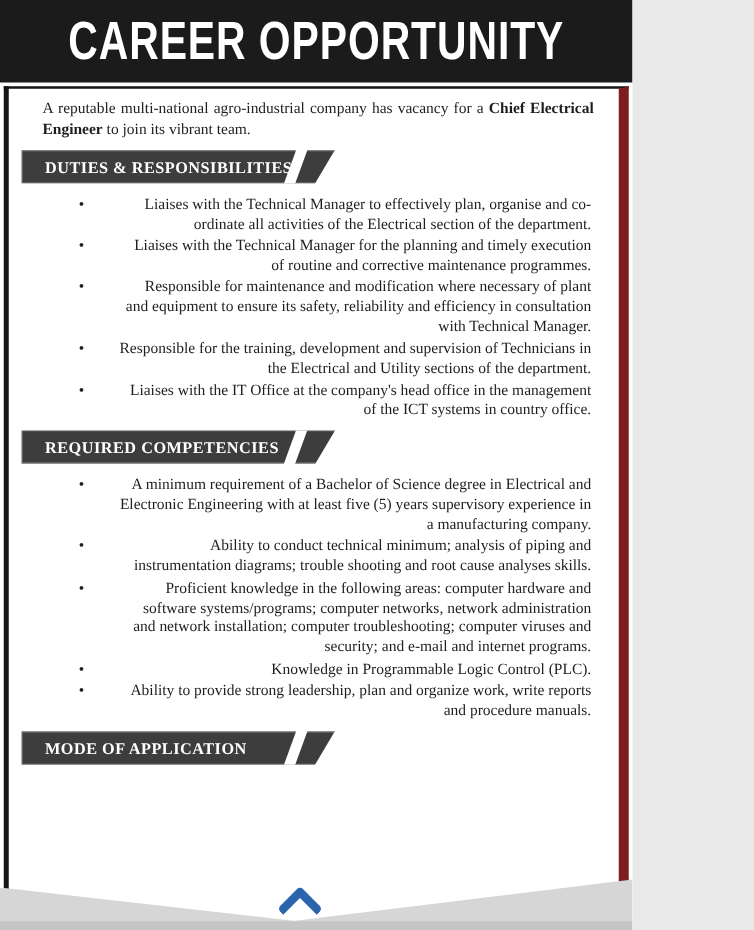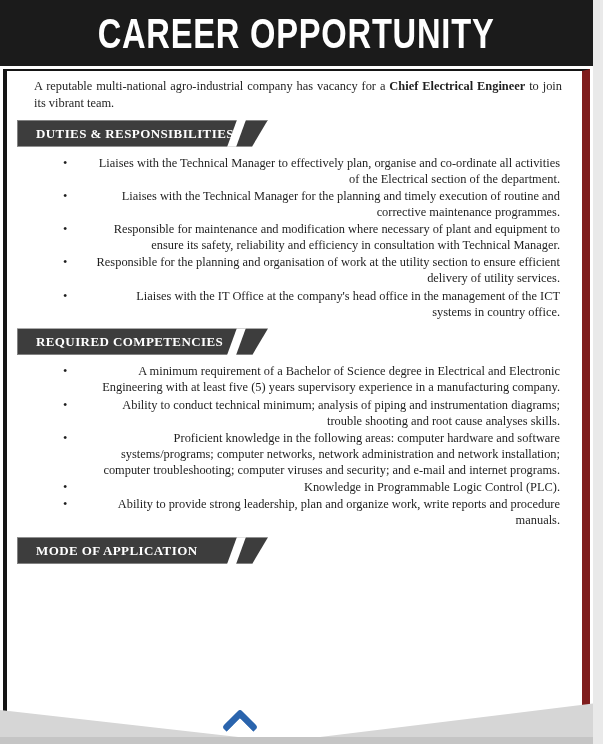--- a/index.html
+++ b/index.html
@@ -1,16 +1,16 @@
 <!DOCTYPE html>
 <html><head>
 <meta charset="utf-8">
 <style>
   html,body{margin:0;padding:0;background:#e9e9e9;}
-  .screen{position:relative;width:593px;height:744px;background:#fff;overflow:hidden;
+  .screen{position:relative;width:506px;height:744px;background:#fff;overflow:hidden;
           font-family:"Liberation Serif",serif;color:#1e1e1e;}
 
   
   .top-banner{height:66px;background:#1b1b1b;display:flex;align-items:center;justify-content:center;}
   .top-title{color:#fff;font-family:"Liberation Sans",sans-serif;font-weight:bold;font-size:43px;
              letter-spacing:1px;white-space:nowrap;transform:scaleX(.76);line-height:1;}
 
   
   .page{position:absolute;top:69px;left:3px;right:3px;bottom:0;background:#fff;
         border-top:2px solid #151515;border-left:4px solid #151515;border-right:8px solid #7f1d1d;
@@ -76,21 +76,21 @@
         <span class="bar">
           <span class="bar-label">DUTIES &amp; RESPONSIBILITIES</span>
           <span class="slash"></span>
         </span>
       </div>
 
       <ul class="bullets">
         <li>Liaises with the Technical Manager to effectively plan, organise and co-ordinate all activities of the Electrical section of the department.</li>
         <li>Liaises with the Technical Manager for the planning and timely execution of routine and corrective maintenance programmes.</li>
         <li>Responsible for maintenance and modification where necessary of plant and equipment to ensure its safety, reliability and efficiency in consultation with Technical Manager.</li>
-        <li>Responsible for the planning and organisation of work at the utility section to ensure efficient delivery of utility services.</li>
+        <li>Responsible for the training, development and supervision of Technicians in the Electrical and Utility sections of the department.</li>
         <li>Liaises with the IT Office at the company's head office in the management of the ICT systems in country office.</li>
       </ul>
 
       <div class="sec-header">
         <span class="notch"></span>
         <span class="gap"></span>
         <span class="bar">
           <span class="bar-label">REQUIRED COMPETENCIES</span>
           <span class="slash"></span>
         </span>

